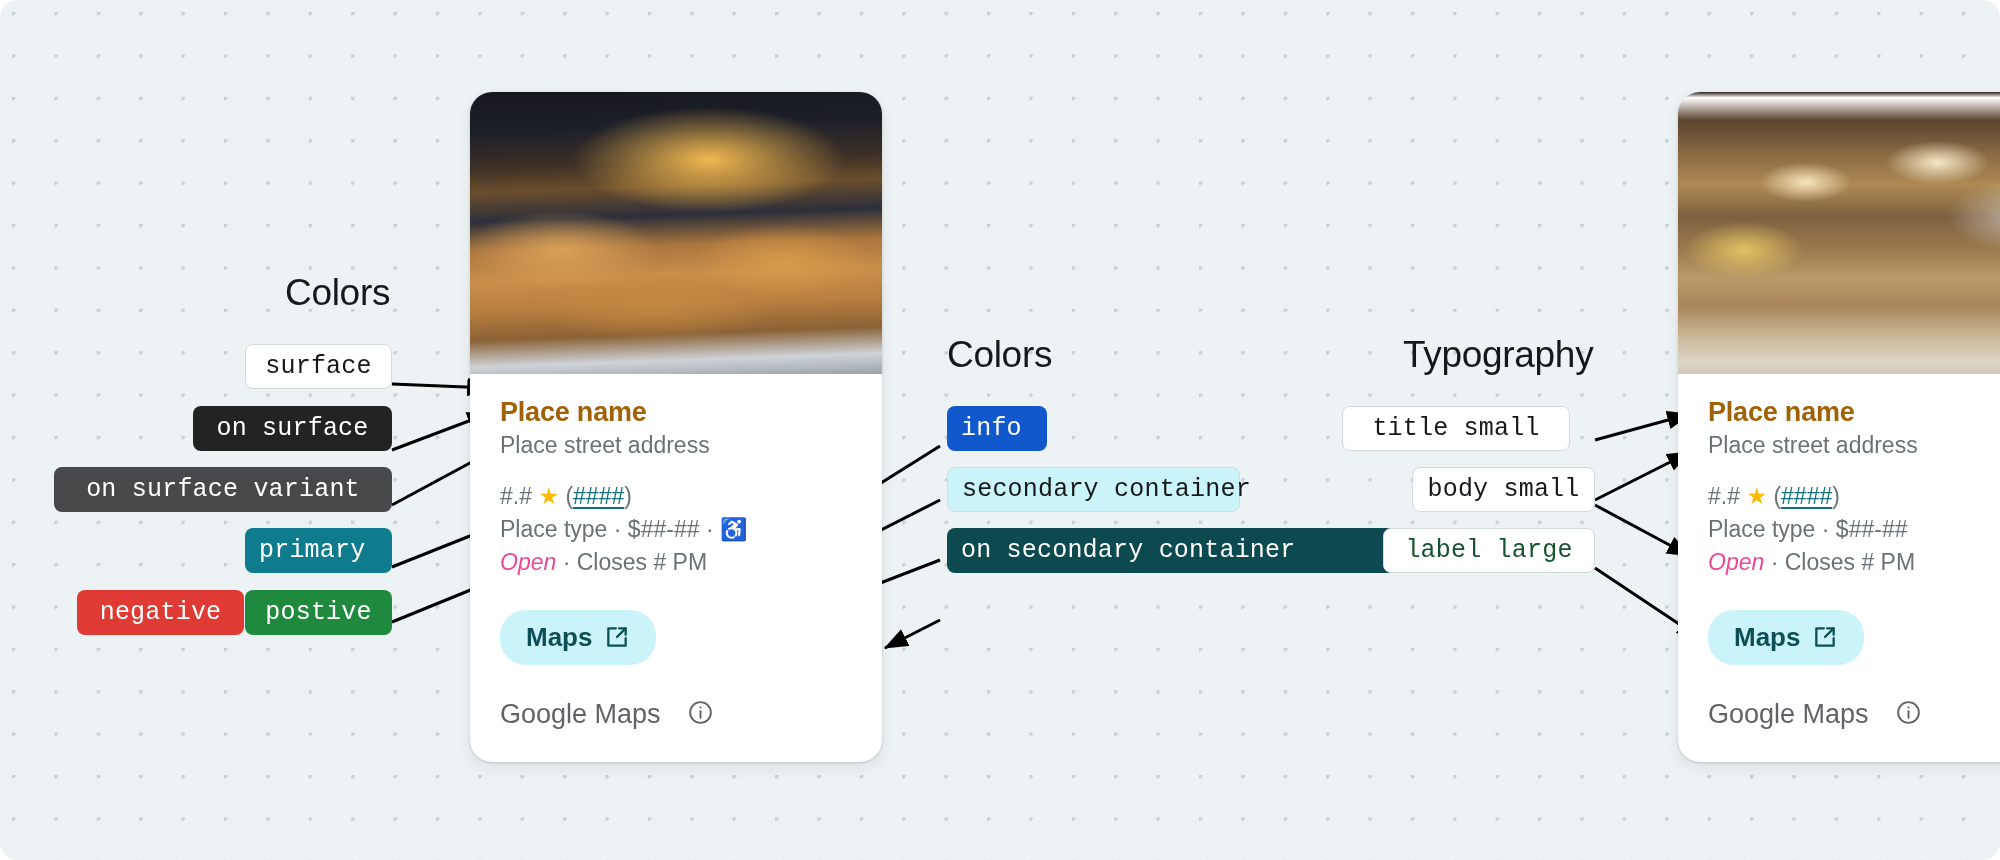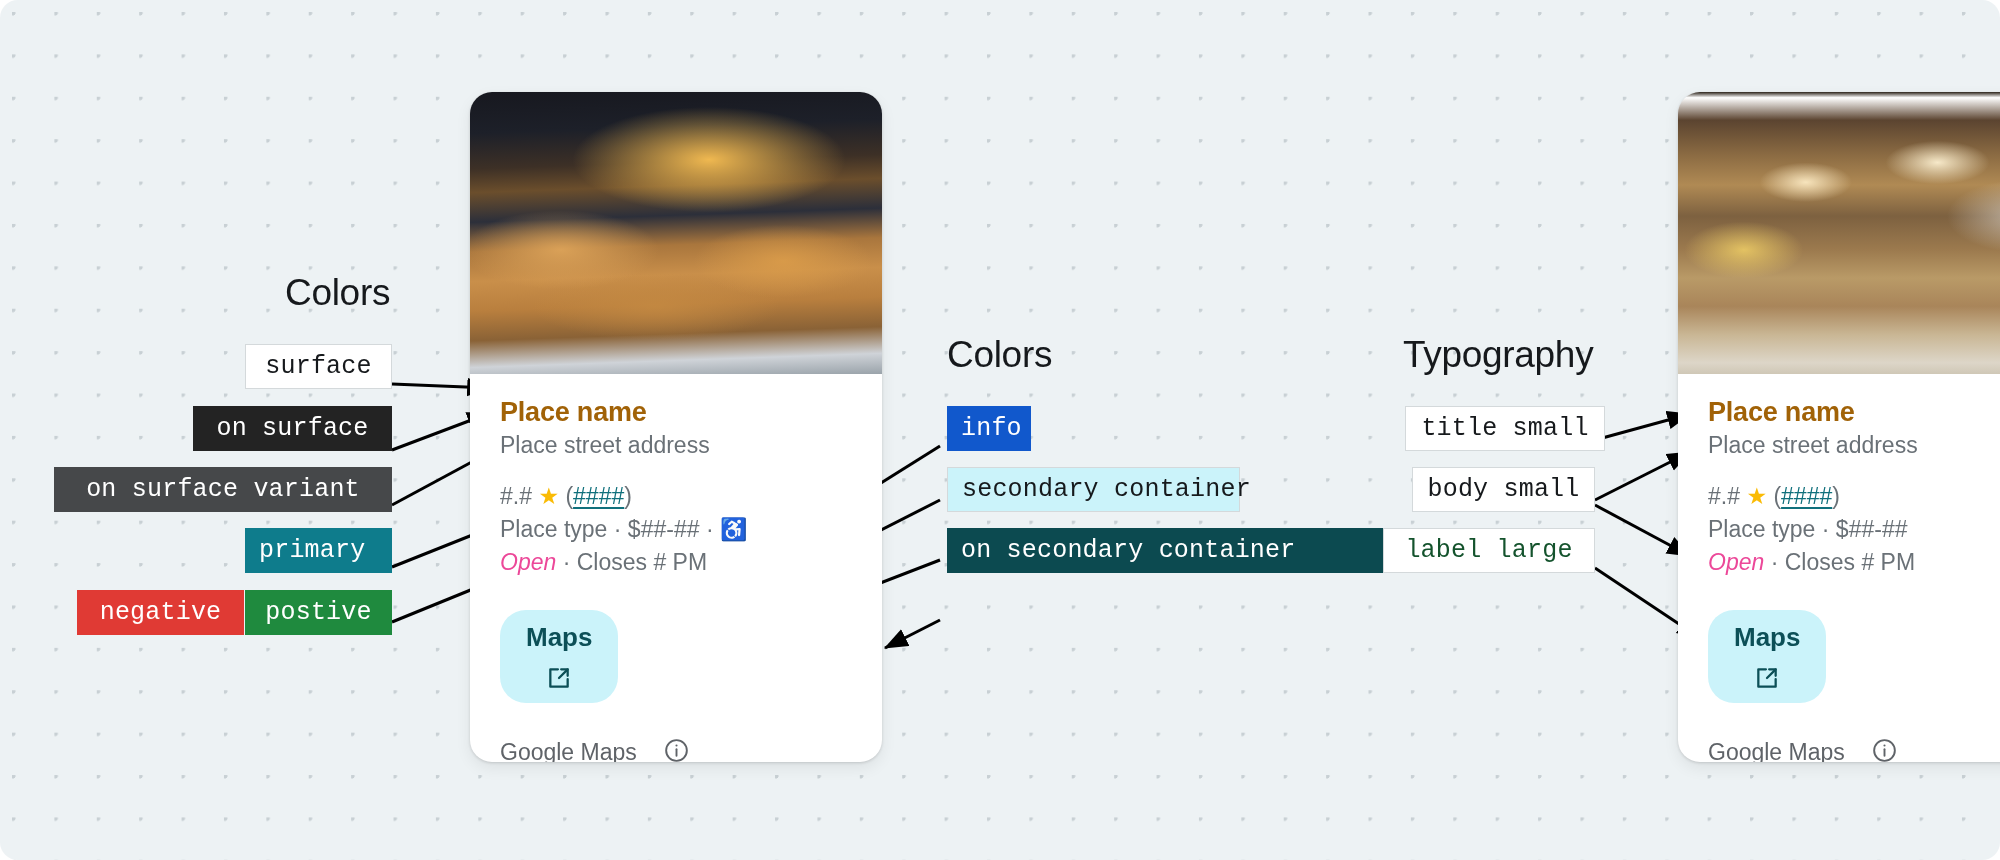--- a/index.html
+++ b/index.html
@@ -29,20 +29,21 @@
     position: absolute;
     display: flex;
     align-items: center;
     font-family: "Liberation Mono", monospace;
     font-size: 25px;
     letter-spacing: 0.2px;
     white-space: nowrap;
     padding: 0 14px;
     height: 45px;
     line-height: 45px;
+    border-radius: 8px;
   }
   .chip.outlined { border: 1px solid #D4D9DB; }
 
   
   .section-title {
     position: absolute;
     font-size: 37px;
     color: #16191C;
     font-family: "Liberation Sans", sans-serif;
     letter-spacing: -0.3px;
@@ -100,31 +101,30 @@
     background: #CBF3FA;
     color: #0C4F57;
     border: none;
     border-radius: 26px;
     padding: 12px 26px;
     font-size: 26px;
     font-weight: bold;
     font-family: "Liberation Sans", sans-serif;
     cursor: pointer;
     margin-top: 30px;
-    flex-direction: column;
   }
   .maps-btn svg { display: block; }
 
   .card-footer {
     display: flex;
     align-items: center;
     gap: 26px;
     padding: 34px 30px 26px 30px;
   }
-  .footer-label { font-size: 23px; color: #5F6368; }
+  .footer-label { font-size: 27px; color: #5F6368; }
 
   
   #arrows {
     position: absolute;
     left: 0; top: 0;
     width: 2000px; height: 860px;
     pointer-events: none;
   }
 
   
@@ -214,39 +214,39 @@
     <span>negative</span>
   </div>
 
   <div class="chip" style="left:245px; top:590px; width:147px;
               background:#1F8A3E; color:#FFFFFF; justify-content:center;">
     <span>postive</span>
   </div>
 
   <div class="section-title" style="left:947px; top:334px;">Colors</div>
 
-  <div class="chip" style="left:947px; top:406px; width:84px;
+  <div class="chip" style="left:947px; top:406px; width:100px;
               background:#1158CC; color:#FFFFFF;">
     <span>info</span>
   </div>
 
   <div class="chip outlined" style="left:947px; top:467px; width:293px;
               background:#CBF3FA; color:#16191C;">
     <span>secondary container</span>
   </div>
 
   <div class="chip" style="left:947px; top:528px; width:456px;
               background:#0C4A50; color:#FFFFFF;">
     <span>on secondary container</span>
   </div>
 
 
   <div class="section-title" style="left:1403px; top:334px;">Typography</div>
 
-  <div class="chip outlined" style="left:1405px; top:406px; width:200px;
+  <div class="chip outlined" style="left:1342px; top:406px; width:228px;
               background:#FFFFFF; color:#16191C; justify-content:center;">
     <span>title small</span>
   </div>
 
   <div class="chip outlined" style="left:1412px; top:467px; width:183px;
               background:#FFFFFF; color:#16191C; justify-content:center;">
     <span>body small</span>
   </div>
 
   <div class="chip outlined" style="left:1383px; top:528px; width:212px;

